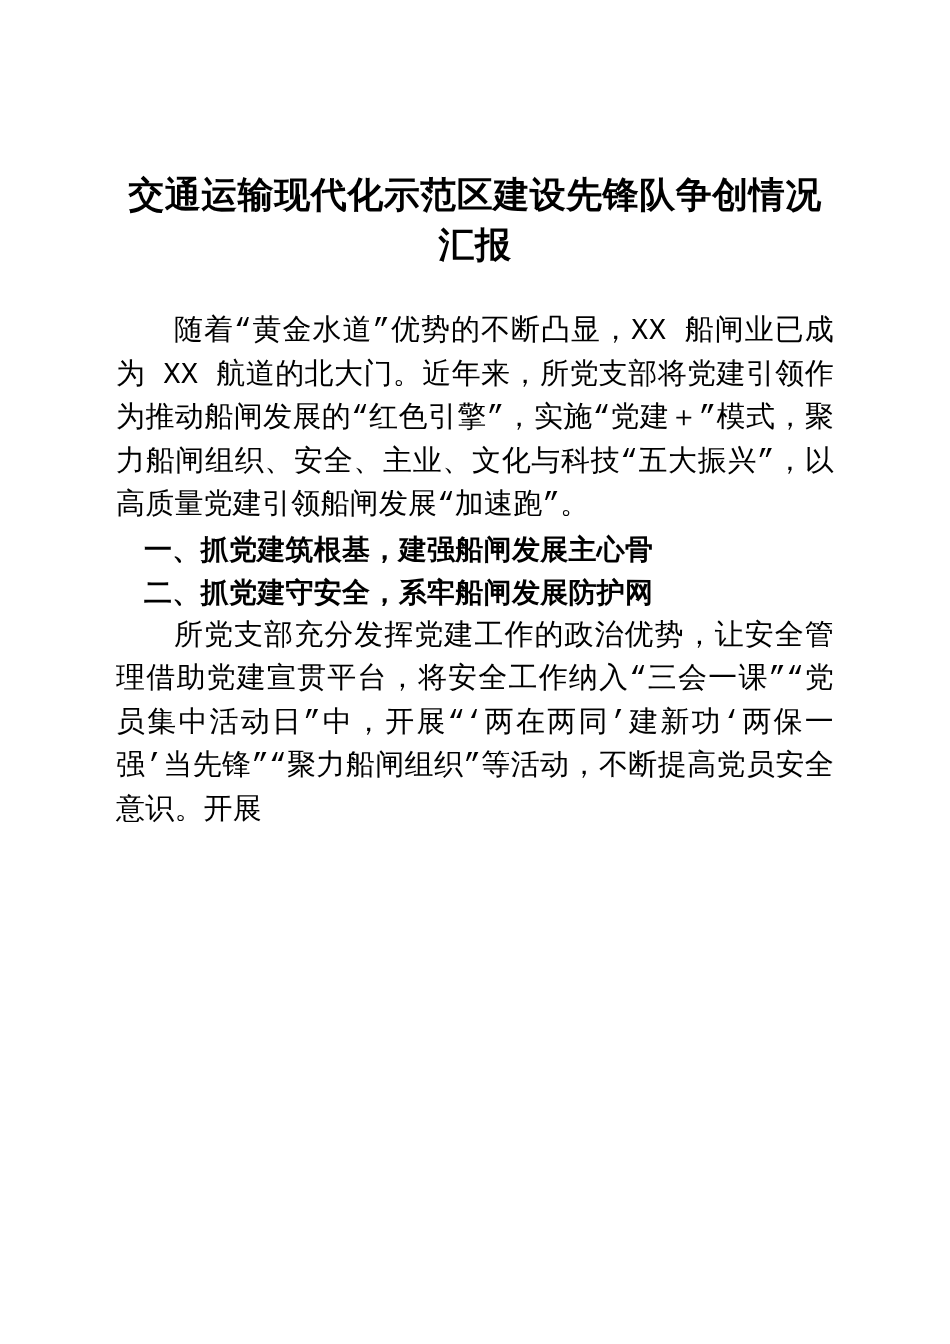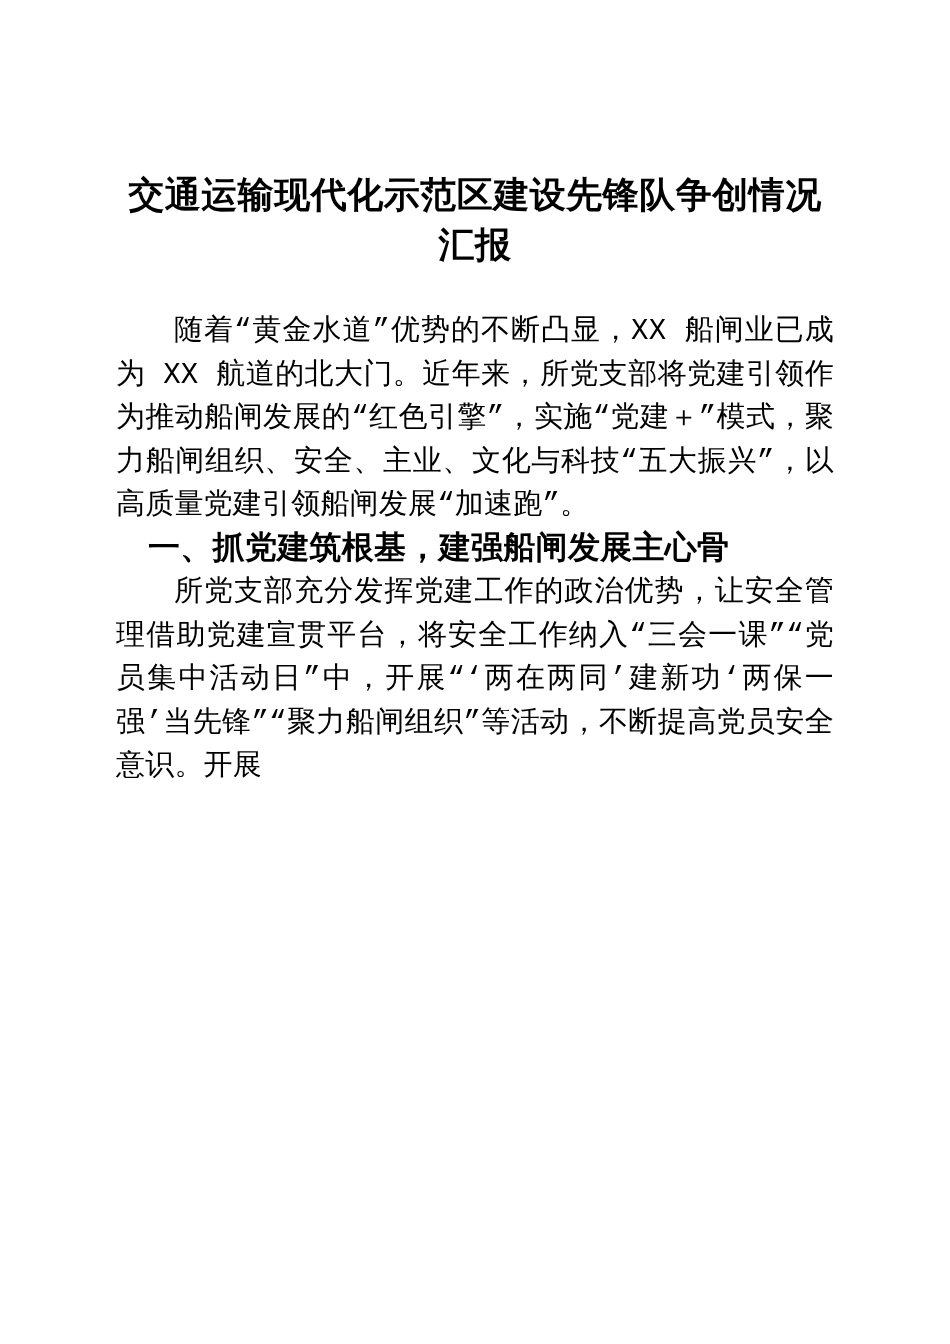--- a/index.html
+++ b/index.html
@@ -50,23 +50,23 @@
     text-align: justify;
     text-justify: inter-ideograph;
     text-indent: 2em;
     margin: 0;
     letter-spacing: 0.2px;
     word-break: break-all;
   }
 
   
   .heading {
-    font-family: Liberation Mono, monospace;
+    font-family: Liberation Serif, serif;
     font-weight: bold;
-    font-size: 32px;
+    font-size: 28px;
     line-height: 43.5px;
     text-indent: 1em;
     margin: 0;
     letter-spacing: 0.3px;
   }
 
   .spacer-title {
     height: 40px;
   }
 </style>
@@ -78,17 +78,18 @@
 
     <h1 class="doc-title">交通运输现代化示范区建设先锋队争创情况汇报</h1>
 
     <div class="spacer-title"></div>
 
     <p class="para">随着“黄金水道”优势的不断凸显，XX 船闸业已成为 XX 航道的北大门。近年来，所党支部将党建引领作为推动船闸发展的“红色引擎”，实施“党建＋”模式，聚力船闸组织、安全、主业、文化与科技“五大振兴”，以高质量党建引领船闸发展“加速跑”。</p>
 
     <p class="heading">一、抓党建筑根基，建强船闸发展主心骨</p>
 
 
+    <p class="heading">二、抓党建守安全，系牢船闸发展防护网</p>
 
     <p class="para">所党支部充分发挥党建工作的政治优势，让安全管理借助党建宣贯平台，将安全工作纳入“三会一课”“党员集中活动日”中，开展“‘两在两同’建新功‘两保一强’当先锋”“聚力船闸组织”等活动，不断提高党员安全意识。开展</p>
 
   </div>
 </div>
 
 </body></html>

